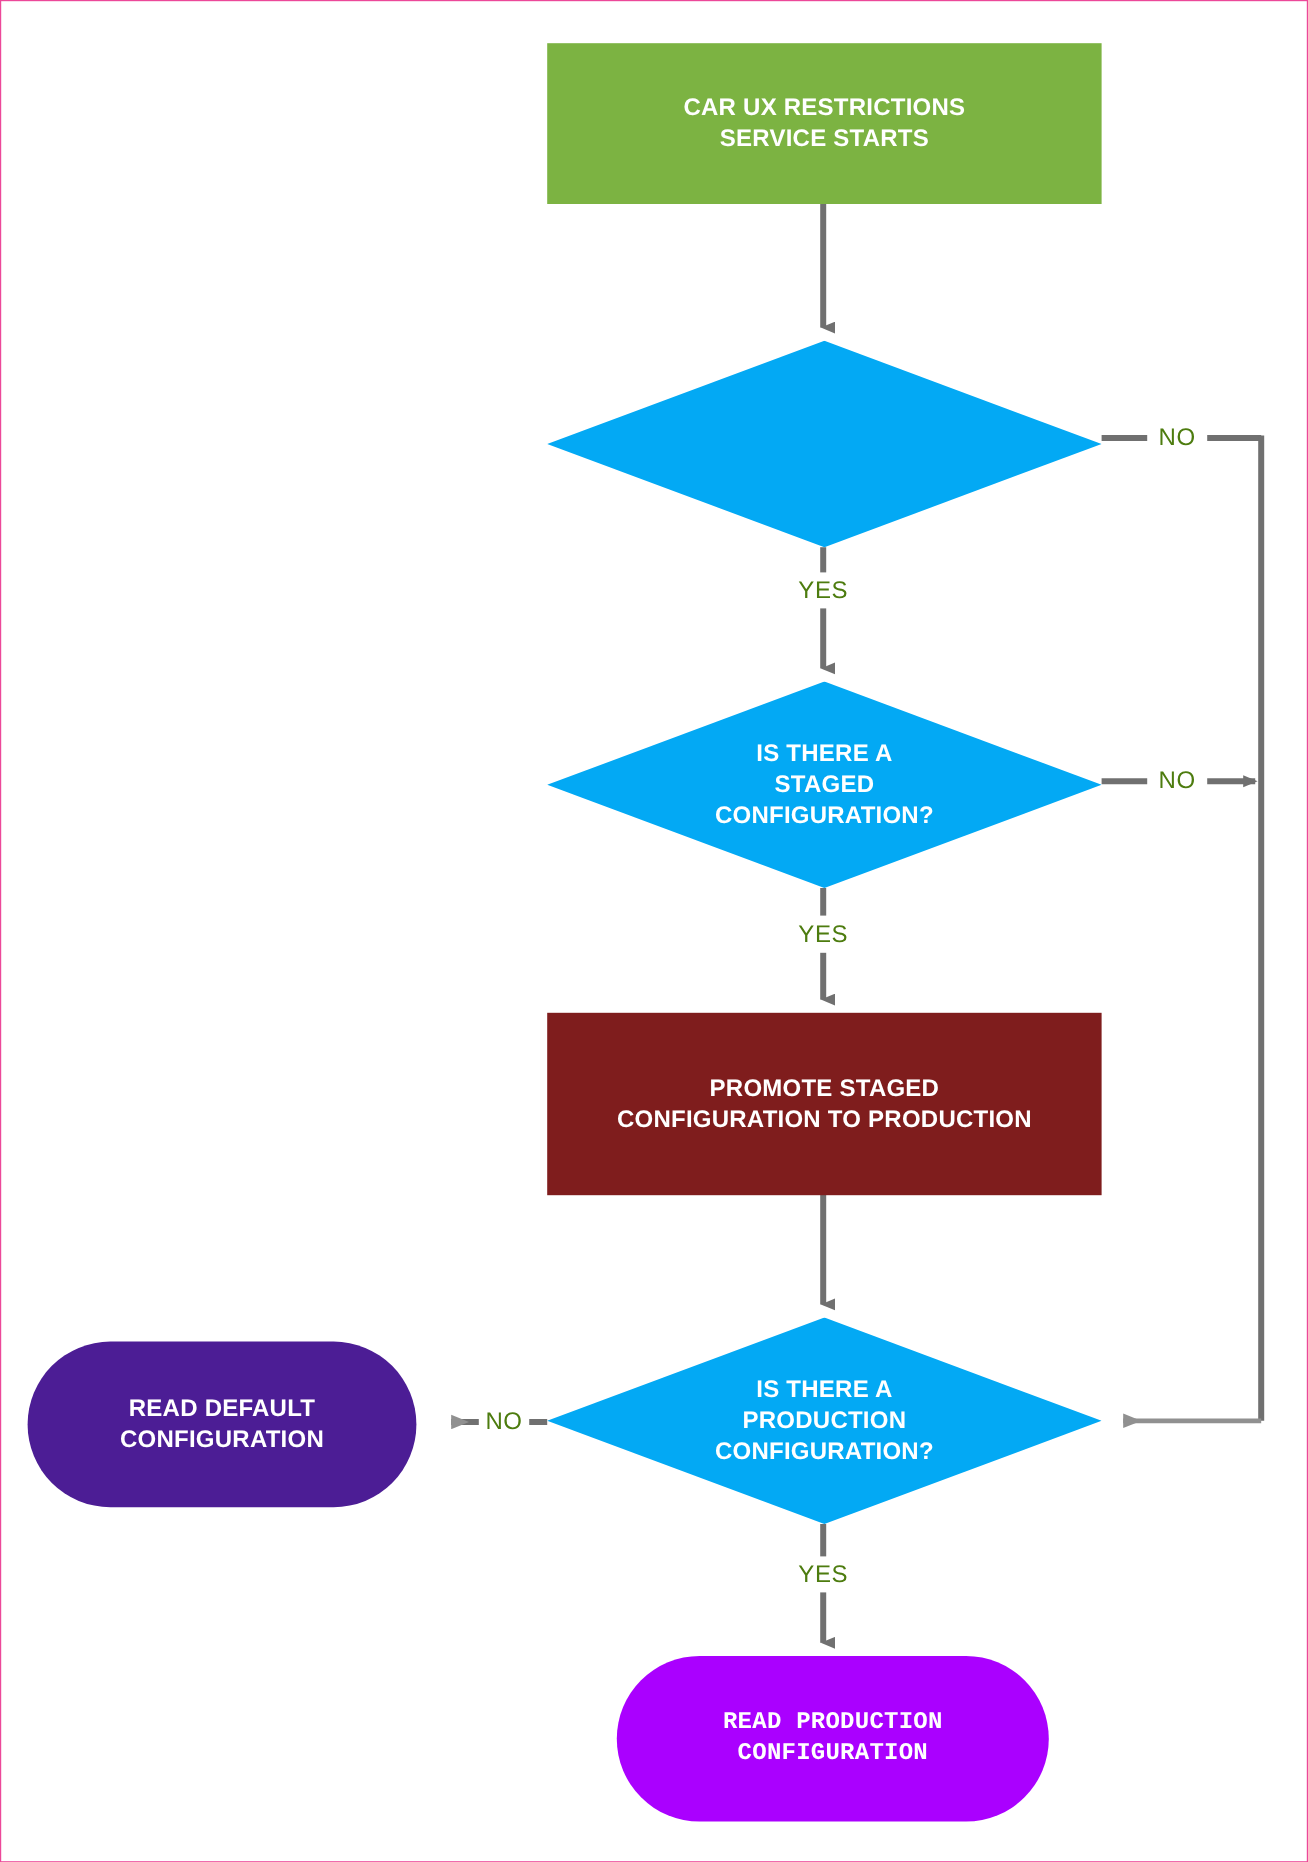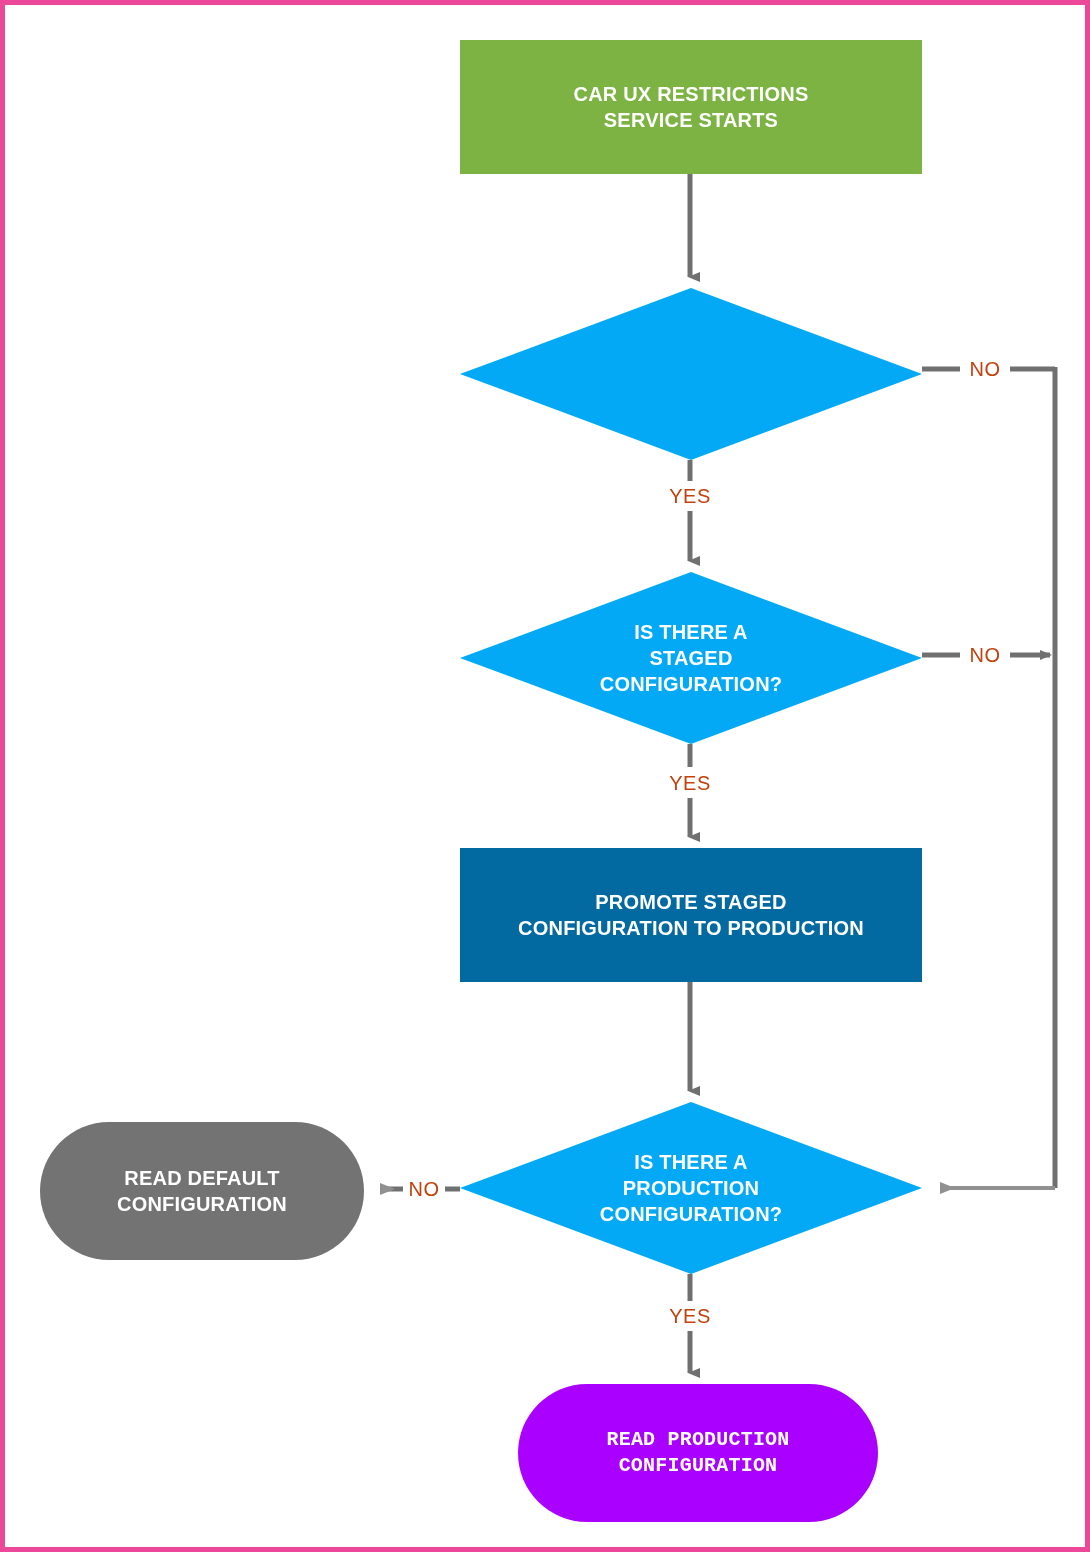--- a/index.html
+++ b/index.html
@@ -10,21 +10,21 @@
   }
   body {
     font-family: "Liberation Sans", sans-serif;
   }
   #canvas {
     position: relative;
     width: 1090px;
     height: 1552px;
     background: #ffffff;
     box-sizing: border-box;
-    border: 5px solid #ec4899;
+    border: 1px solid #ec4899;
     overflow: hidden;
   }
   #svg-layer {
     position: absolute;
     left: 0;
     top: 0;
     width: 1090px;
     height: 1552px;
     pointer-events: none;
   }
@@ -55,21 +55,21 @@
   .node-decision {
     font-size: 20px;
     background: transparent;
   }
   .node-decision .node-text {
     position: relative;
     z-index: 2;
   }
   .edge-label {
     position: absolute;
-    color: #c2410c;
+    color: #4d7c0f;
     font-size: 20px;
     font-weight: normal;
     letter-spacing: 0.5px;
     background: #ffffff;
     padding: 0 5px;
     line-height: 1;
     transform: translate(-50%, -50%);
     white-space: nowrap;
     z-index: 4;
   }
@@ -139,35 +139,35 @@
 
   <div class="node node-decision" style="left:455px; top:567px; width:462px; height:172px;">
     <svg style="position:absolute;left:0;top:0;width:462px;height:172px;" viewBox="0 0 462 172" preserveAspectRatio="none">
       <polygon points="231,0 462,86 231,172 0,86" fill="#03A9F4"></polygon>
     </svg>
     <span class="node-text">IS THERE A
 STAGED
 CONFIGURATION?</span>
   </div>
 
-  <div class="node node-process" style="left:455px; top:843px; width:462px; height:134px; background:#0369a1;">
+  <div class="node node-process" style="left:455px; top:843px; width:462px; height:152px; background:#7f1d1d;">
     <span class="node-text">PROMOTE STAGED
 CONFIGURATION TO PRODUCTION</span>
   </div>
 
   <div class="node node-decision" style="left:455px; top:1097px; width:462px; height:172px;">
     <svg style="position:absolute;left:0;top:0;width:462px;height:172px;" viewBox="0 0 462 172" preserveAspectRatio="none">
       <polygon points="231,0 462,86 231,172 0,86" fill="#03A9F4"></polygon>
     </svg>
     <span class="node-text">IS THERE A
 PRODUCTION
 CONFIGURATION?</span>
   </div>
 
-  <div class="node node-terminal" style="left:35px; top:1117px; width:324px; height:138px; background:#737373; border-radius:69px;">
+  <div class="node node-terminal" style="left:22px; top:1117px; width:324px; height:138px; background:#4c1d95; border-radius:69px;">
     <span class="node-text">READ DEFAULT
 CONFIGURATION</span>
   </div>
 
   <div class="node node-terminal" style="left:513px; top:1379px; width:360px; height:138px; background:#AA00FF; border-radius:69px;font-family:Liberation Mono, monospace;">
     <span class="node-text">READ PRODUCTION
 CONFIGURATION</span>
   </div>
 
   <div class="edge-label" style="left:980px; top:364px;">NO</div>

